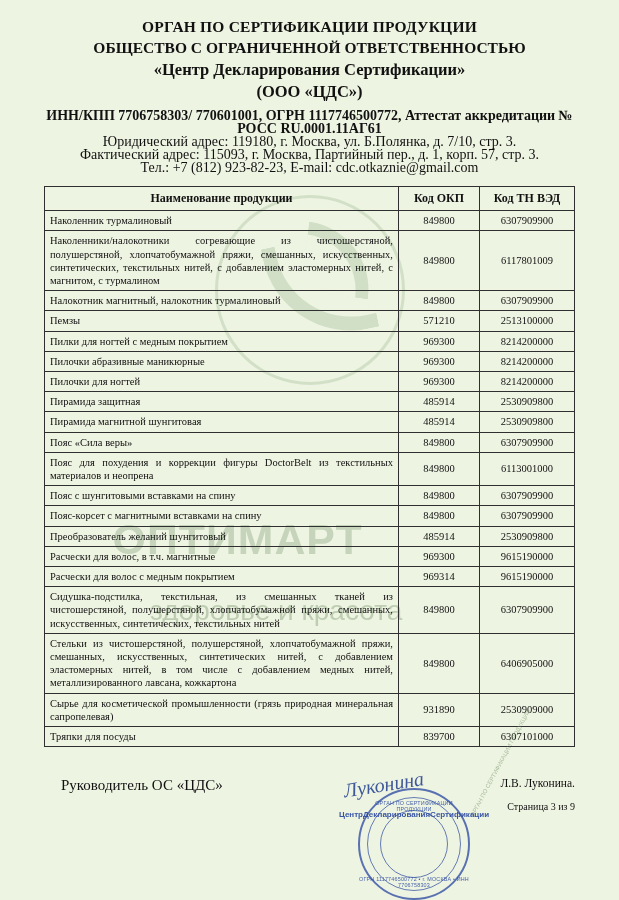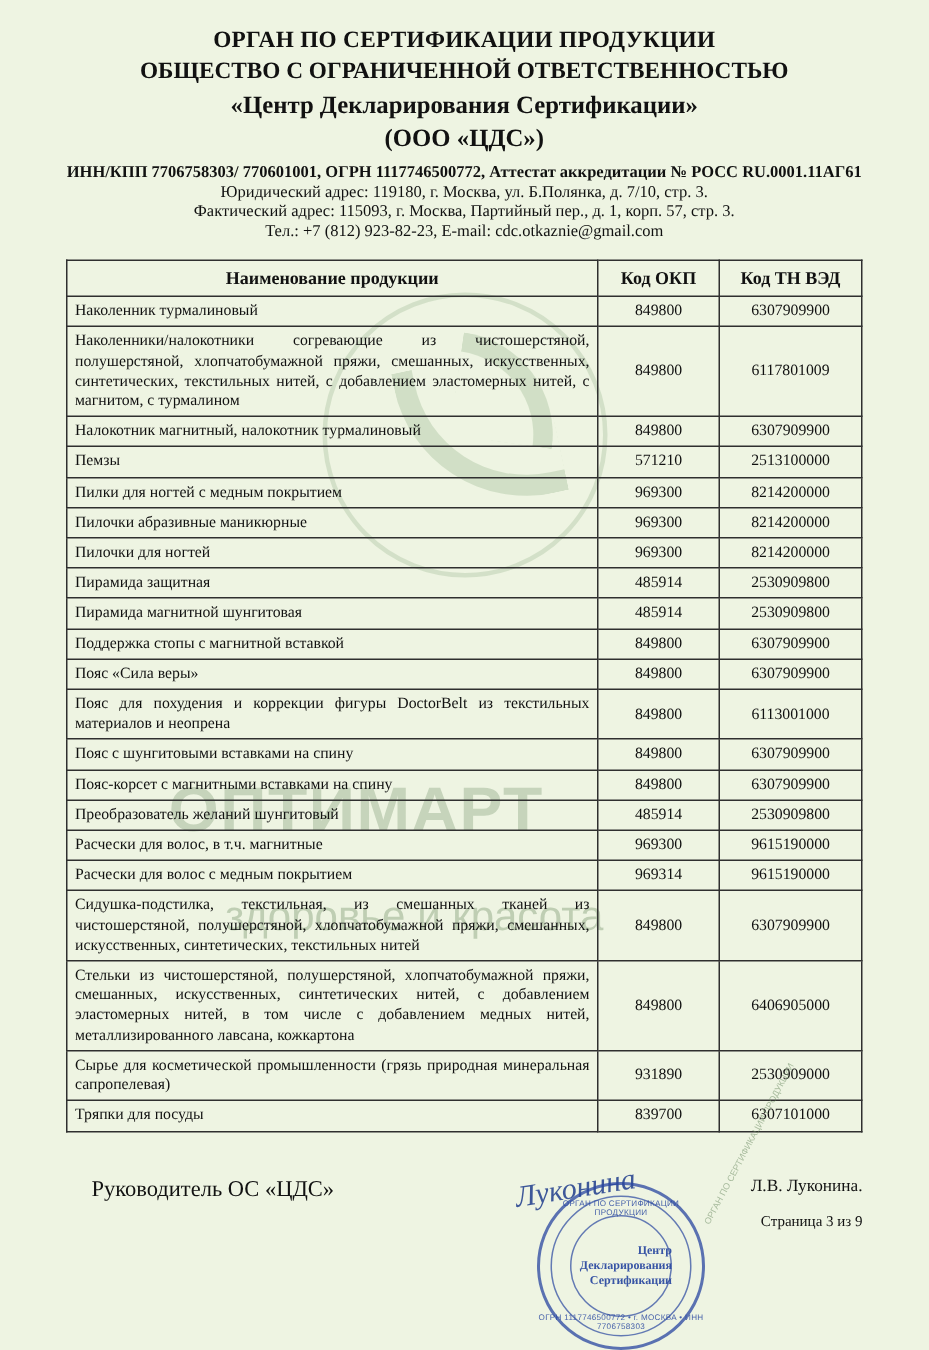--- a/index.html
+++ b/index.html
@@ -106,21 +106,21 @@
     font-size: 16.5px;
     margin-bottom: 2px;
   }
   .hdr-l4 {
     font-weight: bold;
     font-size: 16.5px;
     margin-bottom: 7px;
     font-family: Liberation Serif, serif;
   }
   .hdr-small {
-    font-size: 11px;
+    font-size: 14px;
     line-height: 13px;
   }
   .hdr-small b { font-weight: bold; }
 
   
   table.products {
     width: 100%;
     border-collapse: collapse;
     margin-top: 12px;
     table-layout: fixed;
@@ -218,26 +218,25 @@
   .stamp .ring3 {
     position: absolute;
     inset: 22px;
     border: 1px solid rgba(40,70,160,0.7);
     border-radius: 50%;
   }
   .stamp .core {
     position: absolute;
     inset: 22px;
     display: flex;
-    flex-direction: column;
-    align-items: flex-end;
+    align-items: flex-start;
     justify-content: center;
     text-align: center;
     color: rgba(40,70,160,0.92);
-    font-family: Liberation Serif, serif;
+    font-family: Liberation Sans, sans-serif;
     font-size: 8px;
     line-height: 10px;
     font-weight: bold;
   }
   .stamp .arc-top,
   .stamp .arc-bottom {
     position: absolute;
     left: 0;
     width: 100%;
     text-align: center;
@@ -334,25 +333,20 @@
           <td class="name">Пирамида защитная</td>
           <td class="code">485914</td>
           <td class="tnved">2530909800</td>
         </tr>
         <tr>
           <td class="name">Пирамида магнитной шунгитовая</td>
           <td class="code">485914</td>
           <td class="tnved">2530909800</td>
         </tr>
         <tr>
-          <td class="name">Поддержка стопы с магнитной вставкой</td>
-          <td class="code">849800</td>
-          <td class="tnved">6307909900</td>
-        </tr>
-        <tr>
           <td class="name">Пояс «Сила веры»</td>
           <td class="code">849800</td>
           <td class="tnved">6307909900</td>
         </tr>
         <tr>
           <td class="name">Пояс для похудения и коррекции фигуры DoctorBelt из текстильных материалов и неопрена</td>
           <td class="code">849800</td>
           <td class="tnved">6113001000</td>
         </tr>
         <tr>

